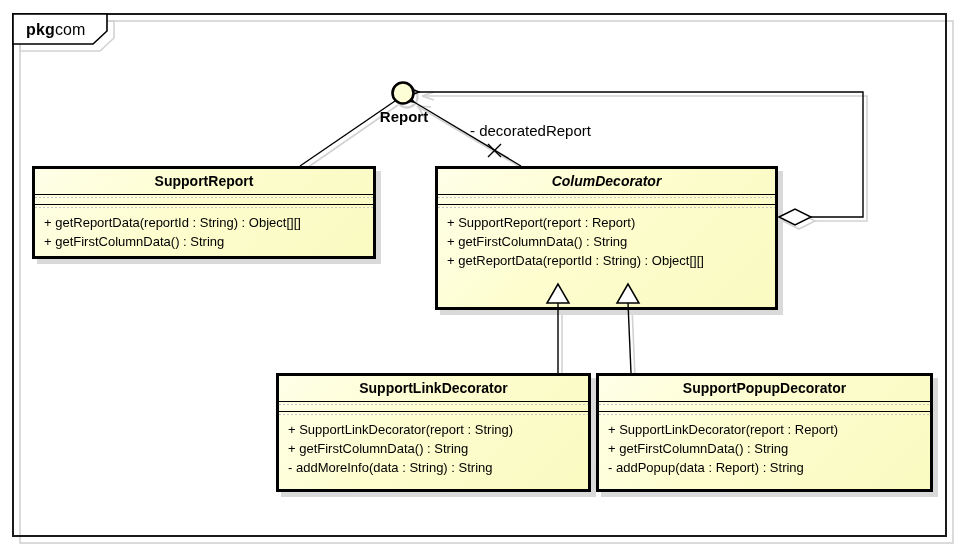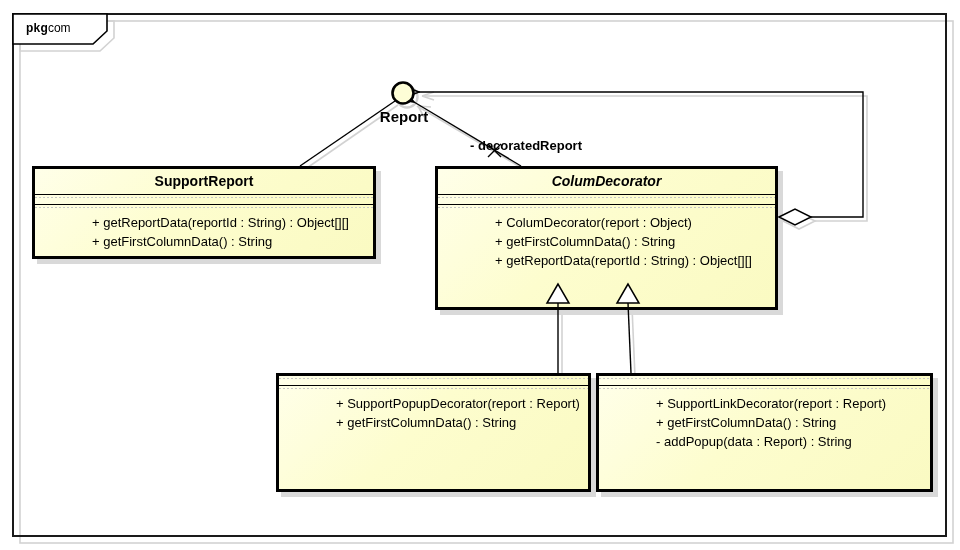--- a/index.html
+++ b/index.html
@@ -22,27 +22,27 @@
     height:25px;line-height:25px;text-align:center;
     font-size:14px;font-weight:bold;border-bottom:1px solid #000;
   }
   .uml-title.abstract{font-style:italic;}
   .dotline{
     height:1px;margin-top:2px;
     background-image:repeating-linear-gradient(90deg,#c6c6c6 0 2px,rgba(0,0,0,0) 2px 4px);
   }
   .uml-attrs{height:6px;border-bottom:1px solid #000;}
   .uml-methods{padding:5px 8px 4px 9px;}
-  .uml-method{font-size:13px;line-height:19px;white-space:nowrap;margin-left:48px;}
+  .uml-method{font-size:13px;line-height:19px;white-space:nowrap;}
 
   
   .lbl{position:absolute;z-index:6;white-space:nowrap;}
   .lbl-report{left:366px;top:108px;width:76px;text-align:center;font-size:15px;font-weight:bold;}
-  .lbl-decorated{left:470px;top:138px;font-size:13px;font-weight:bold;}
-  .lbl-pkg{left:26px;top:21px;font-size:12px;z-index:6;text-align:center;}
+  .lbl-decorated{left:470px;top:122px;font-size:15px;}
+  .lbl-pkg{left:26px;top:21px;font-size:16px;z-index:6;text-align:center;}
   .lbl-pkg .b{font-weight:bold;letter-spacing:.2px;}
 </style>
 </head>
 <body>
 
 <div class="stage">
 
   <svg id="shadow-layer" width="960" height="550" viewBox="0 0 960 550">
     <g stroke="#d2d2d2" stroke-width="1.6" fill="none">
       <rect x="20" y="21" width="933" height="522"></rect>
@@ -71,37 +71,40 @@
       <div class="uml-method">+ getFirstColumnData() : String</div>
     </div>
   </div>
 
   <div class="uml-class" style="left:435px;top:166px;width:343px;height:144px;">
     <div class="uml-title abstract">ColumDecorator</div>
     <div class="dotline"></div>
     <div class="uml-attrs"></div>
     <div class="dotline"></div>
     <div class="uml-methods">
-      <div class="uml-method">+ ColumDecorator(report : Object)</div>
+      <div class="uml-method">+ SupportReport(report : Report)</div>
       <div class="uml-method">+ getFirstColumnData() : String</div>
       <div class="uml-method">+ getReportData(reportId : String) : Object[][]</div>
     </div>
   </div>
 
   <div class="uml-class" style="left:276px;top:373px;width:315px;height:119px;">
+    <div class="uml-title">SupportLinkDecorator</div>
     <div class="dotline"></div>
     <div class="uml-attrs"></div>
     <div class="dotline"></div>
     <div class="uml-methods">
-      <div class="uml-method">+ SupportPopupDecorator(report : Report)</div>
+      <div class="uml-method">+ SupportLinkDecorator(report : String)</div>
       <div class="uml-method">+ getFirstColumnData() : String</div>
+      <div class="uml-method">- addMoreInfo(data : String) : String</div>
     </div>
   </div>
 
   <div class="uml-class" style="left:596px;top:373px;width:337px;height:119px;">
+    <div class="uml-title">SupportPopupDecorator</div>
     <div class="dotline"></div>
     <div class="uml-attrs"></div>
     <div class="dotline"></div>
     <div class="uml-methods">
       <div class="uml-method">+ SupportLinkDecorator(report : Report)</div>
       <div class="uml-method">+ getFirstColumnData() : String</div>
       <div class="uml-method">- addPopup(data : Report) : String</div>
     </div>
   </div>
 

